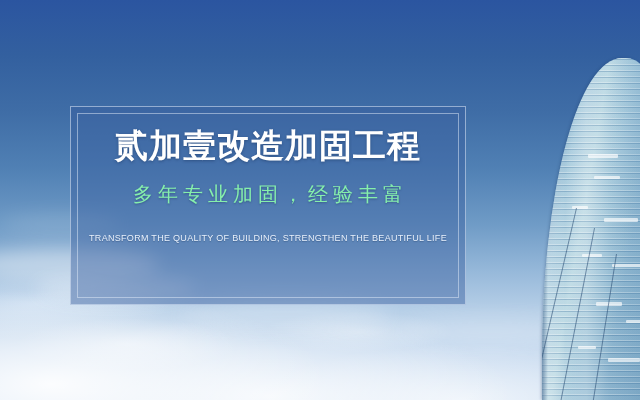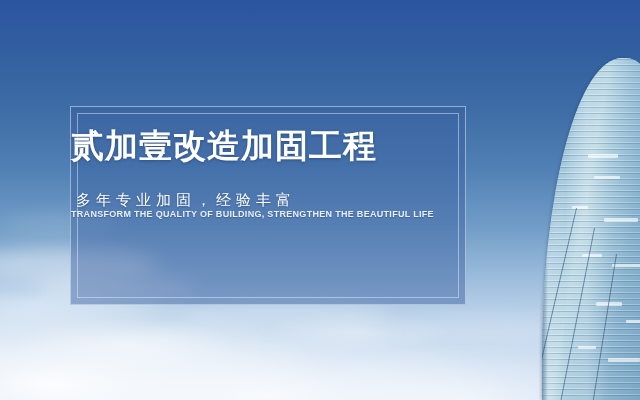--- a/index.html
+++ b/index.html
@@ -144,57 +144,58 @@
     top: 6px;
     right: 6px;
     bottom: 6px;
     border: 1px solid rgba(226,236,250,0.50);
     pointer-events: none;
   }
   .panel-content {
     position: absolute;
     left: 0; right: 0;
     top: 22px;
+    text-align: center;
   }
 
   .headline {
     color: #ffffff;
     font-size: 33px;
     font-weight: bold;
     letter-spacing: 1px;
     line-height: 1.05;
     text-shadow: 0 1px 3px rgba(20,45,85,0.45);
     white-space: nowrap;
   }
   .subline {
-    margin-top: 27px;
-    color: #ffffff;
-    font-size: 15px;
+    margin-top: 18px;
+    color: #86efac;
+    font-size: 20px;
     font-weight: normal;
     letter-spacing: 5px;
     text-indent: 5px;
     line-height: 1.2;
     text-shadow: 0 1px 2px rgba(20,45,85,0.40);
     white-space: nowrap;
   }
   .tagline {
     margin-top: 16px;
     color: #ffffff;
     font-size: 20px;
     font-weight: bold;
     letter-spacing: 1.5px;
     line-height: 1.2;
     text-shadow: 0 1px 3px rgba(20,45,85,0.45);
     white-space: nowrap;
   }
   .english {
-    margin-top: 0;
+    margin-top: 27px;
     color: #e8f0fb;
     font-size: 9px;
-    font-weight: bold;
+    font-weight: normal;
     letter-spacing: 0.3px;
     line-height: 1.2;
     white-space: nowrap;
     text-shadow: 0 1px 1px rgba(20,45,85,0.35);
   }
 </style>
 </head>
 <body>
 
 <div id="stage">

